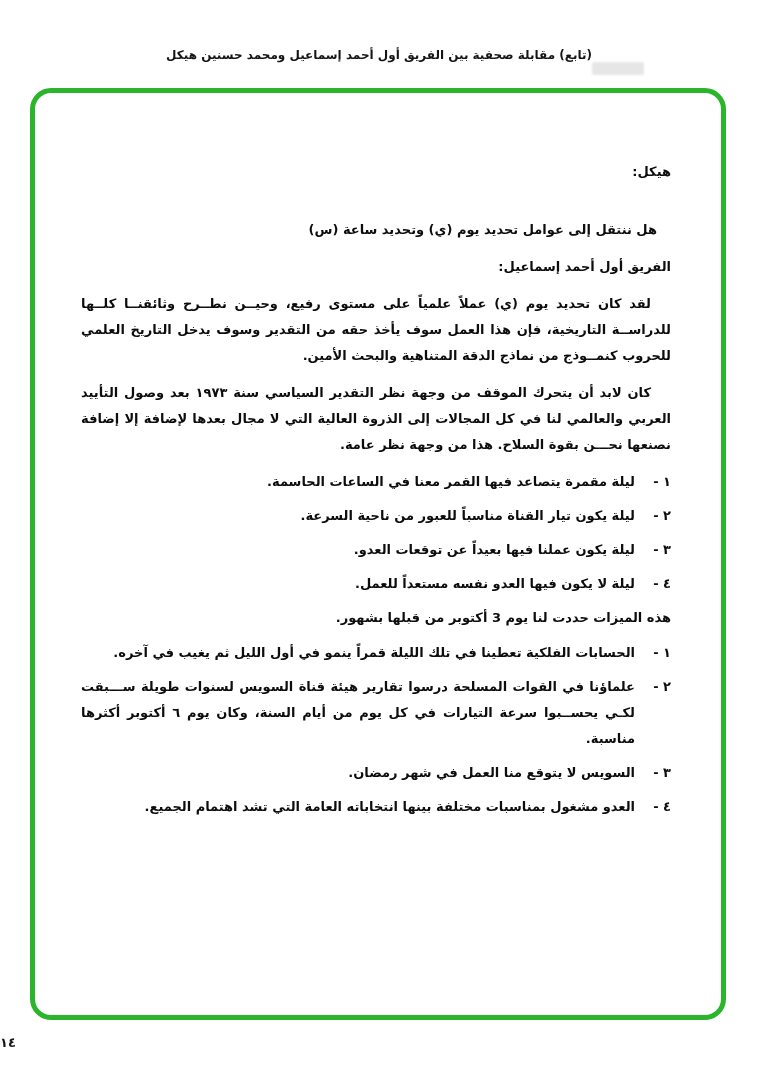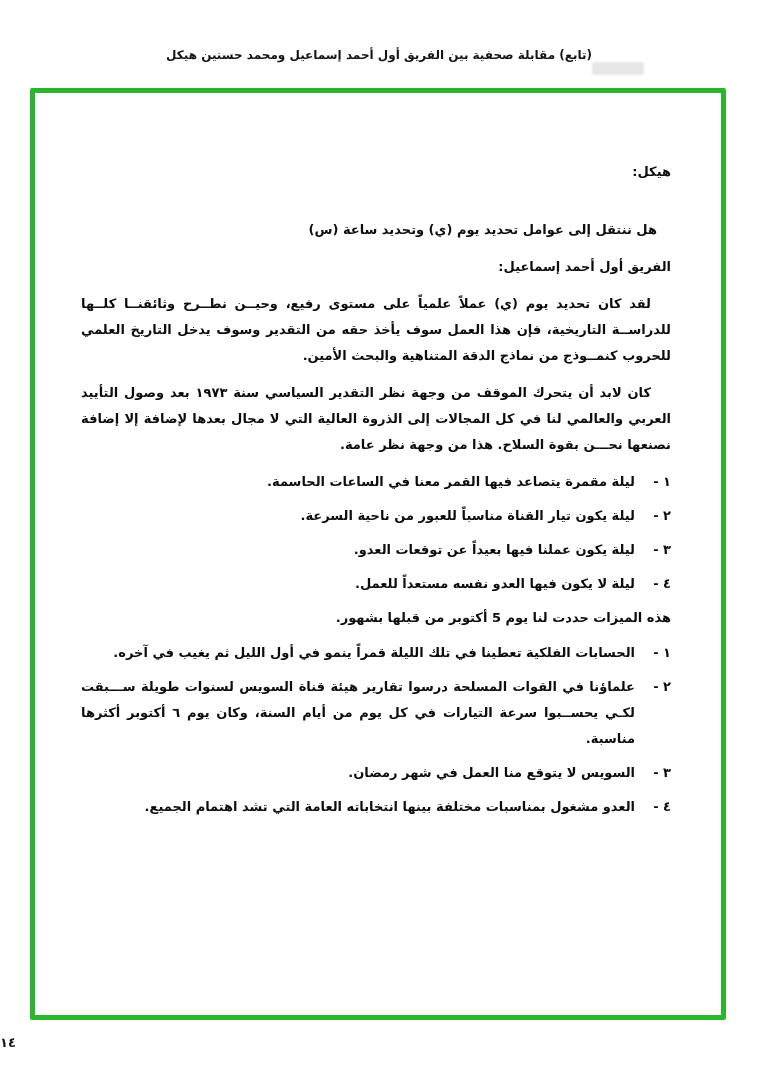--- a/index.html
+++ b/index.html
@@ -20,21 +20,21 @@
   .scan-artifact {
     position: absolute; top: 62px; left: 592px;
     width: 52px; height: 13px;
     background: #c9c9c9; opacity: .45; border-radius: 2px;
     filter: blur(1px);
   }
   .content-frame {
     position: absolute; left: 30px; top: 88px;
     width: 696px; height: 932px;
     border: 5px solid var(--accent, #2ab52c);
-    border-radius: 2px;
+    border-radius: 21px;
     background: #ffffff;
   }
   .doc-body {
     direction: rtl;
     padding: 66px 50px 0 46px;
     font-size: 13px; font-weight: bold;
     line-height: 26px;
     text-align: justify;
     color: #0d0d0d;
   }
@@ -85,21 +85,21 @@
       <div class="num-item">
         <span class="item-number">٣ -</span>
         <span class="item-text">ليلة يكون عملنا فيها بعيداً عن توقعات العدو.</span>
       </div>
       <div class="num-item">
         <span class="item-number">٤ -</span>
         <span class="item-text">ليلة لا يكون فيها العدو نفسه مستعداً للعمل.</span>
       </div>
     </div>
 
-    <p class="note-line">هذه الميزات حددت لنا  يوم 5 أكتوبر من قبلها بشهور.</p>
+    <p class="note-line">هذه الميزات حددت لنا  يوم 3 أكتوبر من قبلها بشهور.</p>
 
     <div class="num-list">
       <div class="num-item">
         <span class="item-number">١ -</span>
         <span class="item-text">الحسابات الفلكية تعطينا في تلك الليلة قمراً ينمو في أول الليل ثم يغيب في آخره.</span>
       </div>
       <div class="num-item">
         <span class="item-number">٢ -</span>
         <span class="item-text">علماؤنا في القوات المسلحة درسوا تقارير هيئة قناة السويس لسنوات طويلة ســـبقت لكـي يحســبوا سرعة التيارات في كل يوم من أيام السنة، وكان يوم ٦ أكتوبر أكثرها مناسبة.</span>
       </div>

